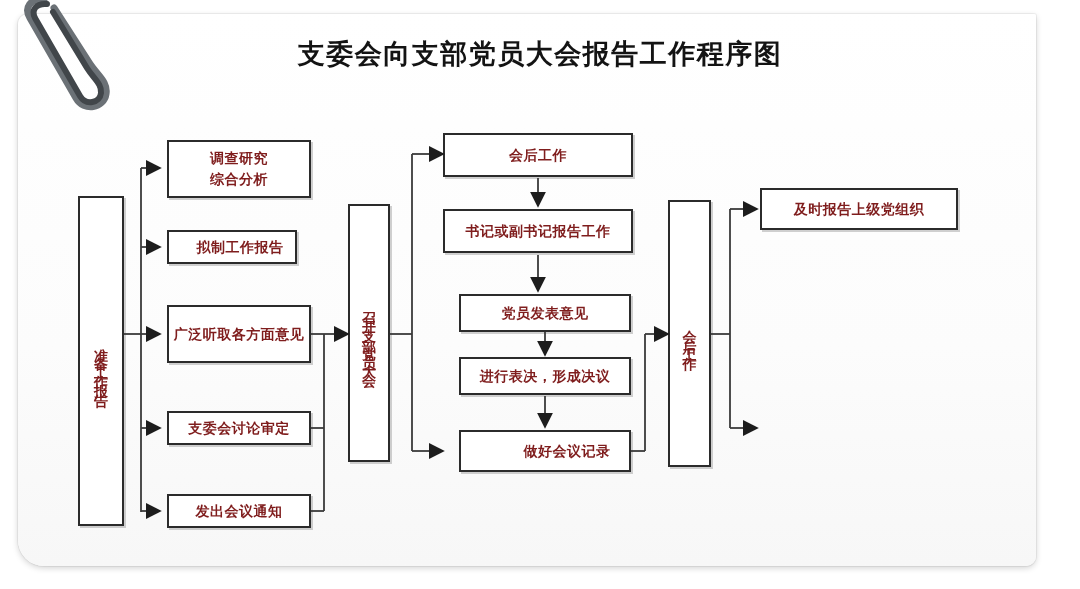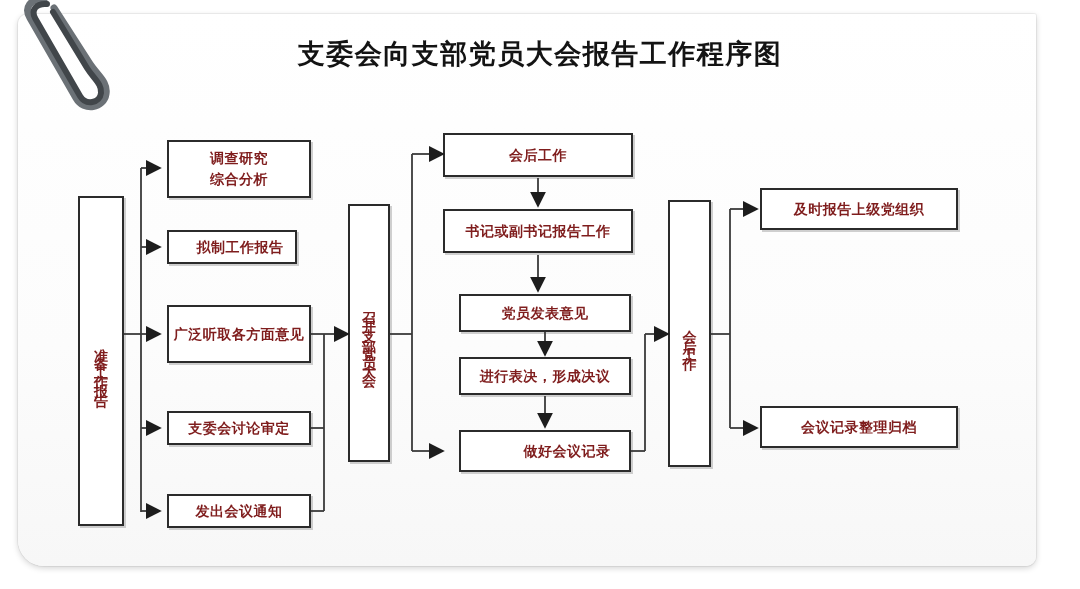--- a/index.html
+++ b/index.html
@@ -177,17 +177,14 @@
   </div>
 
   <div class="box vert" style="left:668px;top:200px;width:43px;height:267px;">
     <span class="txt">会后工作</span>
   </div>
 
   <div class="box" style="left:760px;top:188px;width:198px;height:42px;">
     <span class="txt">及时报告上级党组织</span>
   </div>
 
-  <div class="box" style="left:760px;top:406px;width:198px;height:42px;">
-    <span class="txt">会议记录整理归档</span>
-  </div>
 
 </div>
 
 </body></html>

